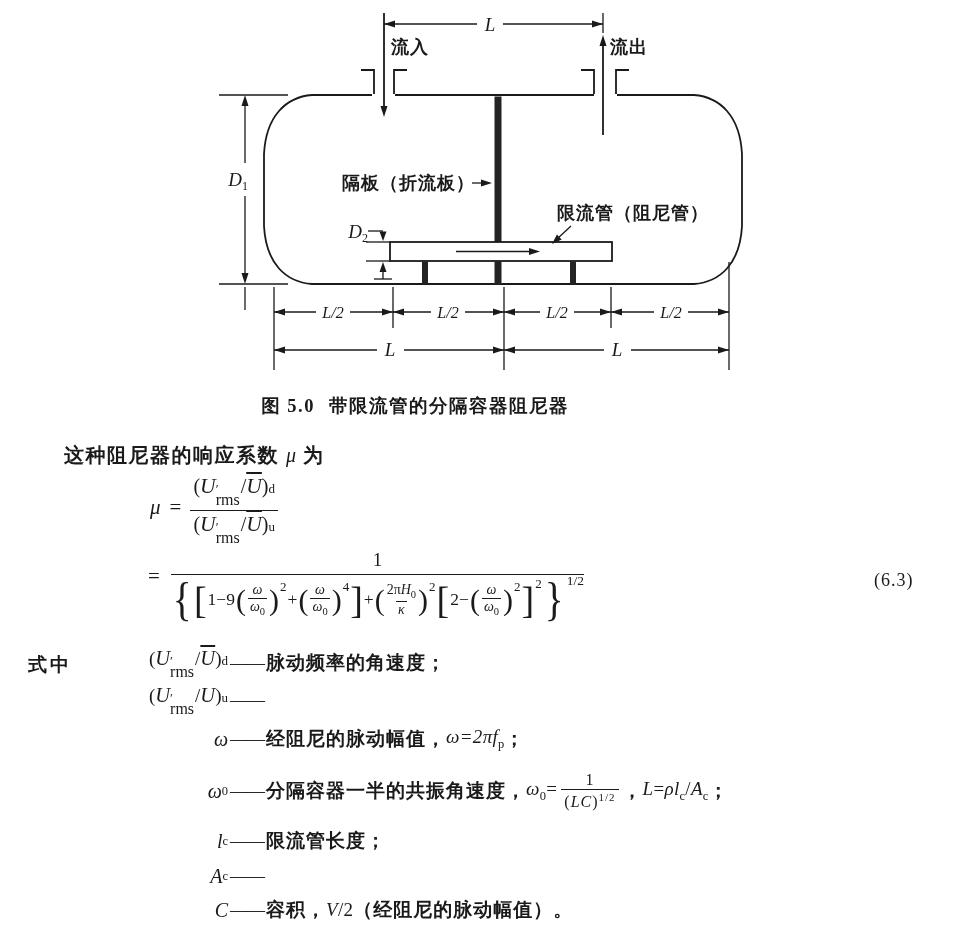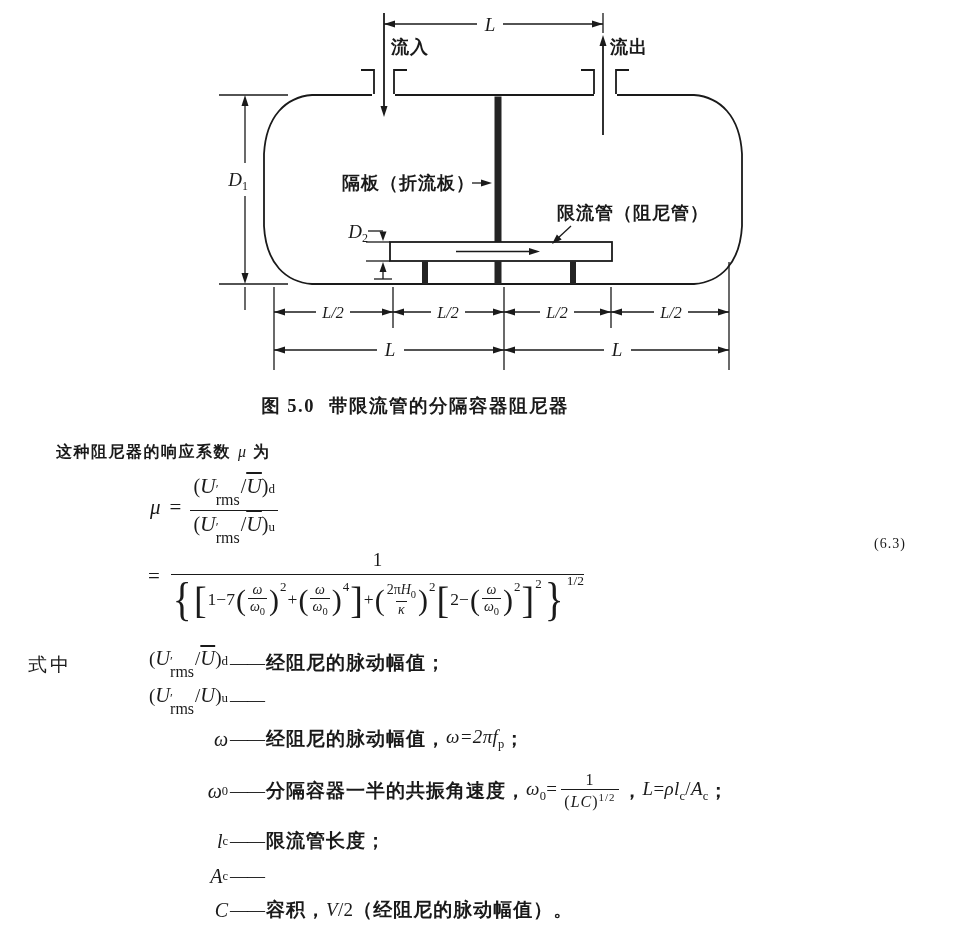--- a/index.html
+++ b/index.html
@@ -13,21 +13,21 @@
   svg.fig .ar{fill:#1a1a1a;stroke:none}
   svg.fig .bar-fill{fill:#242424;stroke:none}
   svg.fig text{fill:#1a1a1a}
   .fcjk{font-family:"Liberation Serif",serif;font-weight:700;font-size:18px;letter-spacing:1px}
   .fdim{font-family:"Liberation Serif",serif;font-style:italic;font-size:16px}
   .fdimL{font-family:"Liberation Serif",serif;font-style:italic;font-size:19px}
   .fsub{font-size:12px;font-style:normal}
   
   .caption{top:393px;left:140px;width:550px;text-align:center;font-size:18.5px;font-weight:700;letter-spacing:1.5px}
   .caption .gap{display:inline-block;width:14px}
-  .intro{top:442px;left:56px;font-size:16px;font-weight:600;letter-spacing:1.5px}
+  .intro{top:442px;left:64px;font-size:20px;font-weight:600;letter-spacing:1.5px}
   .intro .mu{font-style:italic;font-weight:400;margin:0 7px;letter-spacing:0}
   
   .it{font-style:italic;font-weight:400}
   .ov{text-decoration:overline}
   .frac{display:inline-flex;flex-direction:column;align-items:center}
   .fbar{align-self:stretch;border-top:1.7px solid #1a1a1a;height:0;margin:2px 0 1px}
   .uratio{display:inline-flex;align-items:baseline;font-weight:400}
   .uratio .big{font-size:1.08em}
   .ss{display:inline-block;vertical-align:-7px;text-align:left;line-height:1;margin-right:1px}
   .ss .pr{display:block;font-size:13px;height:10px}
@@ -46,24 +46,24 @@
   .den{display:flex;align-items:center;padding-top:2px;font-size:17.5px;gap:1px}
   .gl-brace{font-size:46px;line-height:1;transform:scaleX(.85);font-weight:400}
   .gl-bk{font-size:38px;line-height:1;font-weight:400}
   .gl-p{font-size:30px;line-height:1;font-weight:400}
   .sf{display:inline-flex;flex-direction:column;align-items:center;font-size:14px;line-height:1.15;margin:0 1px}
   .sf .fd{border-top:1.4px solid #1a1a1a;padding:0 2px}
   .s0{font-size:10.5px;vertical-align:-4px;font-style:normal}
   .ex{font-size:13px;align-self:flex-start;margin-top:2px}
   .exb{font-size:13px;align-self:flex-start;margin-top:-1px}
   .ex12{font-size:13.5px;align-self:flex-start;margin-top:-4px;margin-left:1px}
-  .eqtag{top:536px;left:874px;font-size:14px;letter-spacing:1px}
+  .eqtag{top:570px;left:874px;font-size:18px;letter-spacing:1px}
   
   .where{top:645px;left:28px;width:930px}
-  .wlabel{position:absolute;left:0;top:7px;font-size:19px;font-weight:400;letter-spacing:3px}
+  .wlabel{position:absolute;left:0;top:7px;font-size:19px;font-weight:700;letter-spacing:3px}
   .wrow{display:flex;align-items:center}
   .wrow:nth-child(2){height:36px}.wrow:nth-child(3){height:38px}.wrow:nth-child(4){height:40px}
   .wrow:nth-child(5){height:64px}.wrow:nth-child(6){height:36px}.wrow:nth-child(7){height:34px}
   .wrow:nth-child(8){height:34px}
   .wterm{width:200px;display:flex;justify-content:flex-end;align-items:center;font-size:19px}
   .wterm .uratio{font-size:19px}
   .wdash{flex:0 0 auto;margin:0 2px;font-size:18px;letter-spacing:-1px;white-space:nowrap}
   .wdef{display:flex;align-items:center;font-size:19px;font-weight:600;letter-spacing:1px}
   .wdef .m{font-weight:400;letter-spacing:.3px}
   .term-it{font-style:italic;font-size:20px}
@@ -248,21 +248,21 @@
   </div>
 
   <div class="abs eq2">
     <span class="eqs">=</span>
     <span class="frac2">
       <span class="num1">1</span>
       <span class="fbar2"></span>
       <span class="den">
         <span class="gl-brace">{</span>
           <span class="gl-bk">[</span>
-          <span>1−7</span>
+          <span>1−9</span>
           <span class="gl-p">(</span>
           <span class="sf">
             <span class="it">ω</span>
             <span class="fd"><span class="it">ω</span><sub class="s0">0</sub></span>
           </span>
           <span class="gl-p">)</span>
           <span class="ex">2</span>
           <span>+</span>
           <span class="gl-p">(</span>
           <span class="sf">
@@ -310,21 +310,21 @@
               <span class="pr">′</span>
               <span class="rm">rms</span>
             </span>
             <span>/</span>
             <span class="it big ov">U</span>
             <span>)</span>
             <span class="osub">d</span>
           </span>
       </span>
       <span class="wdash">——</span>
-      <span class="wdef">经阻尼的脉动幅值；</span>
+      <span class="wdef">脉动频率的角速度；</span>
     </div>
 
     <div class="wrow">
       <span class="wterm">
         <span class="uratio">
             <span>(</span>
             <span class="it big">U</span>
             <span class="ss">
               <span class="pr">′</span>
               <span class="rm">rms</span>

